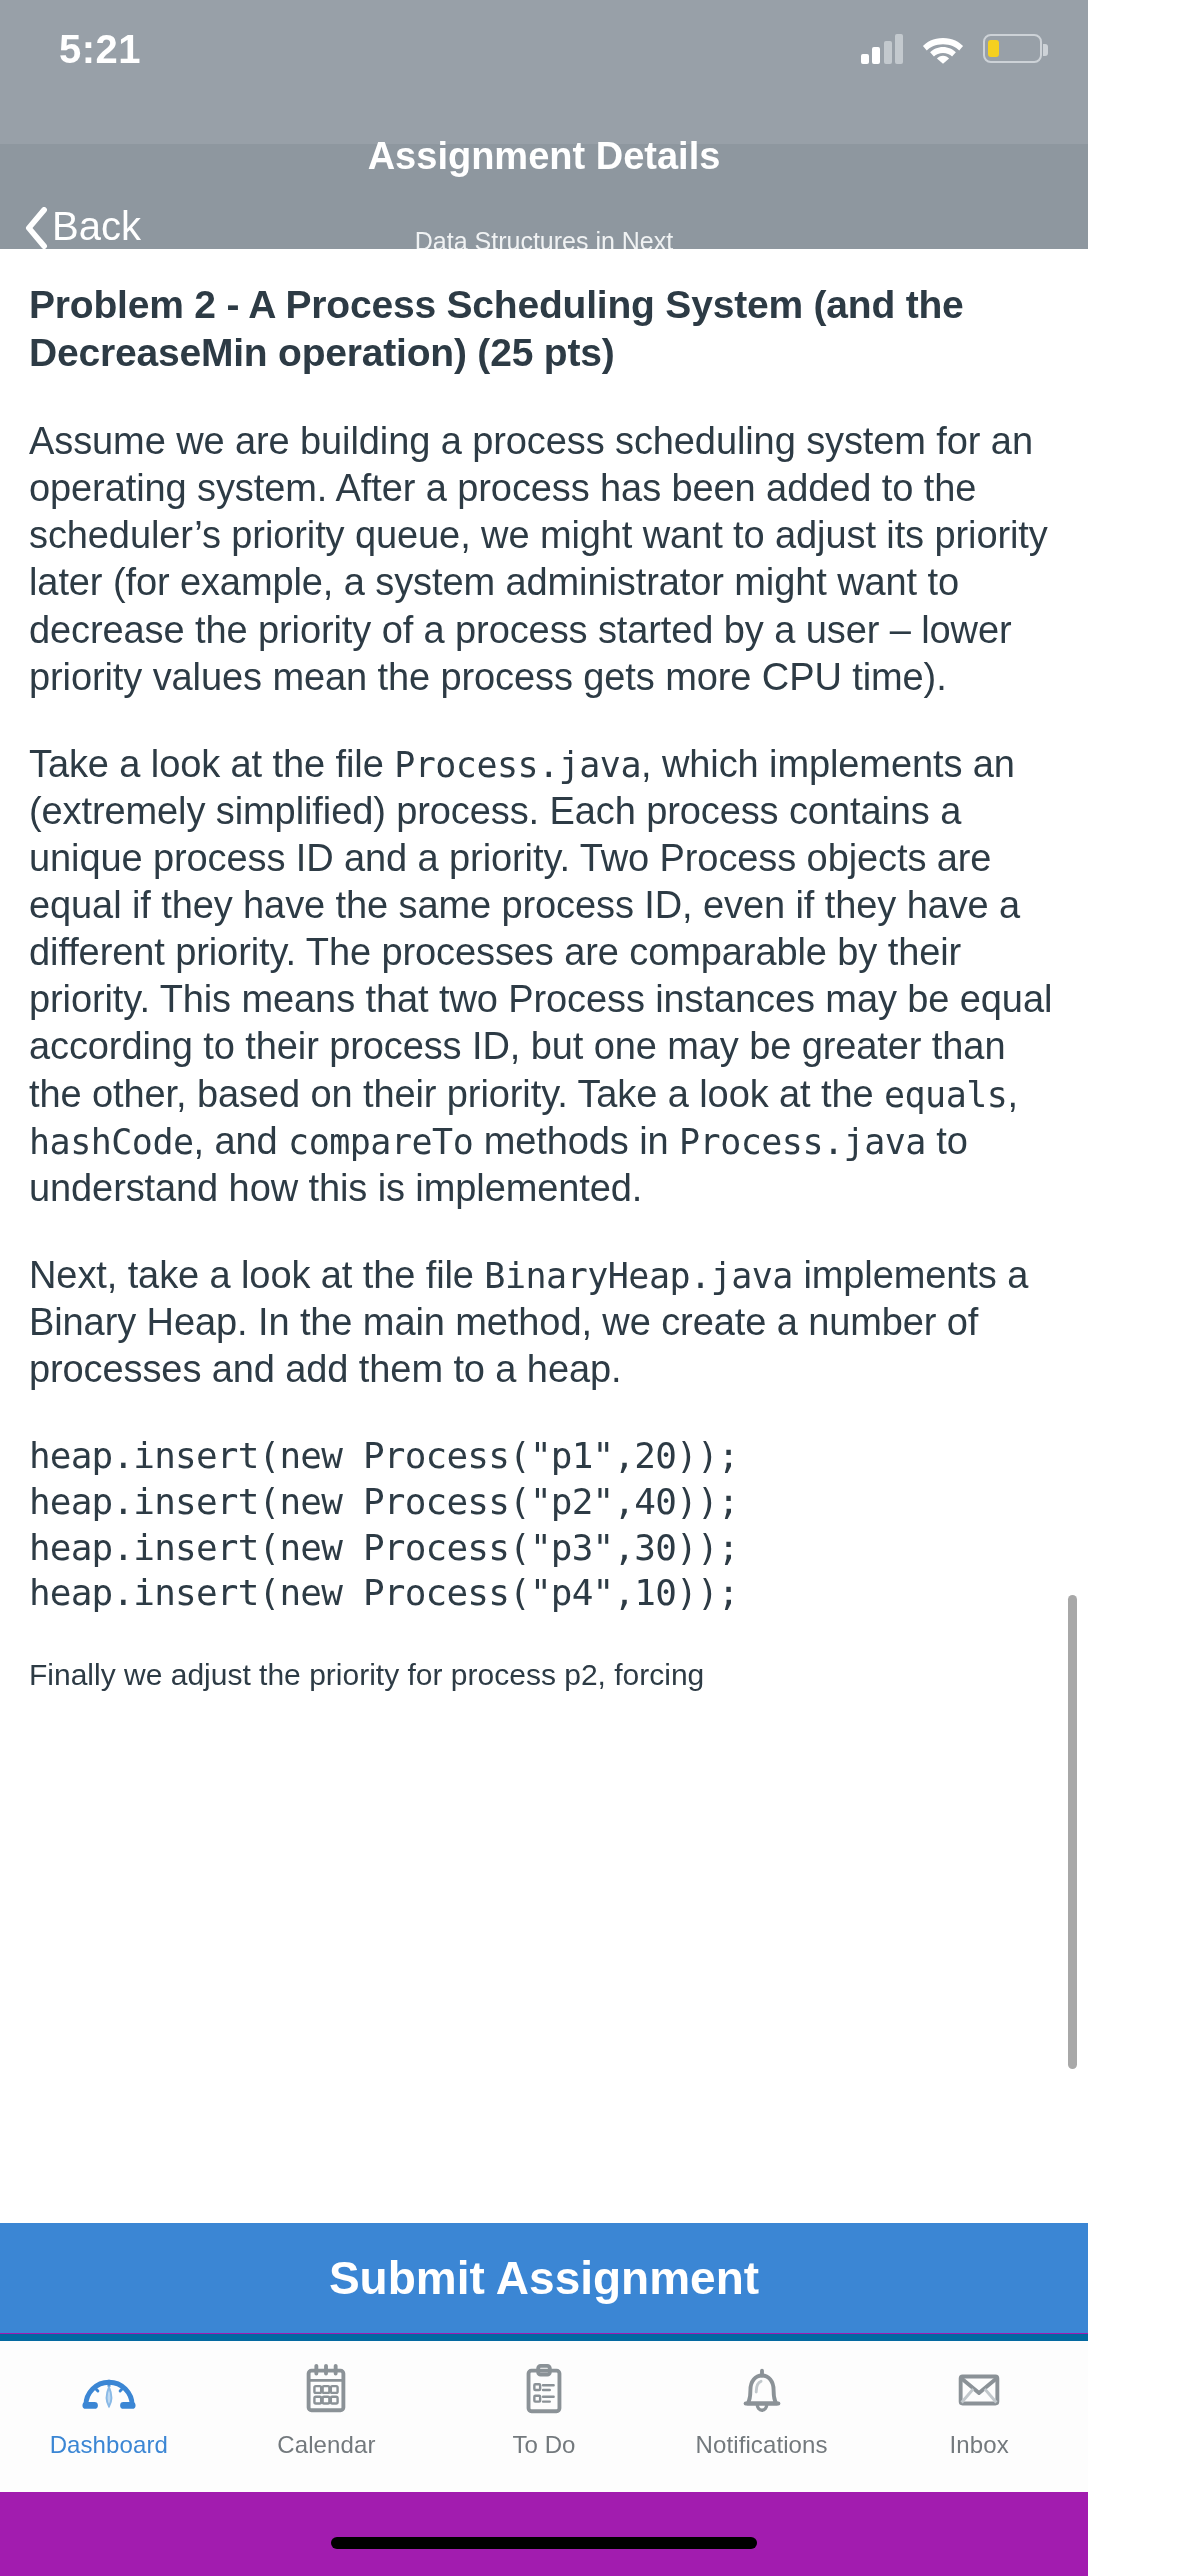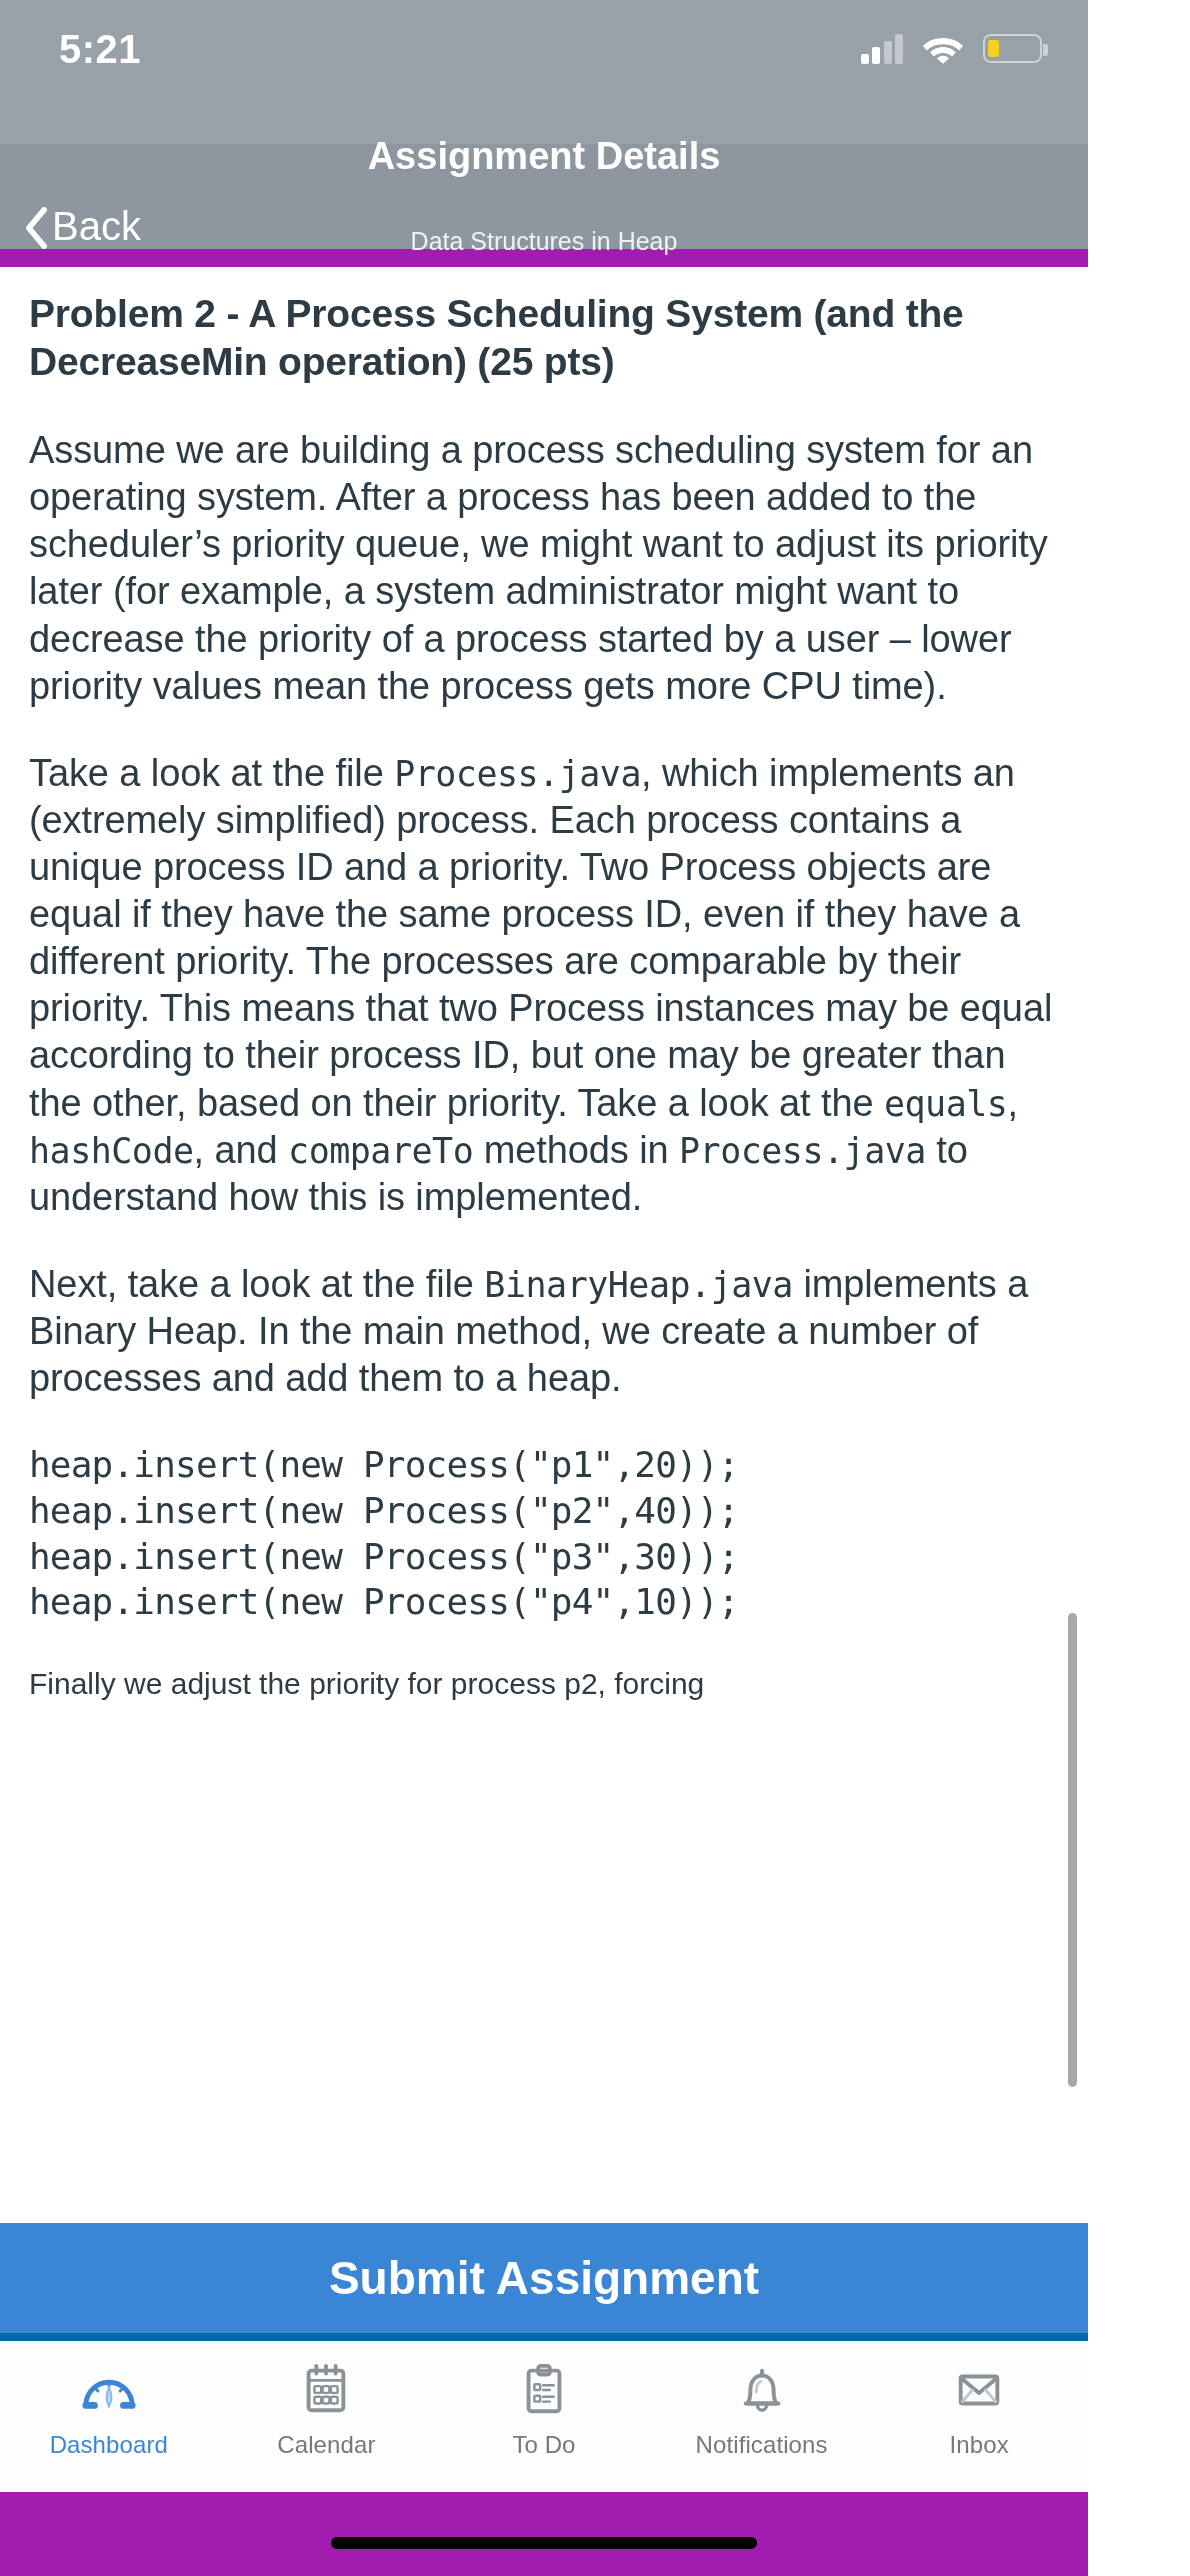--- a/index.html
+++ b/index.html
@@ -72,22 +72,21 @@
   }
   .nav-title { font-size:38px; font-weight:700; color:#ffffff; line-height:1.12; }
   .nav-sub { font-size:25px; font-weight:400; color:#f0f2f3; line-height:1.3; margin-top:1.9px; }
 
   
   .content {
     position:absolute; top:249px; left:0; right:0;
     height:1974px;
     background:#ffffff;
     overflow:hidden;
-    padding:0 29px;
-    margin-top:18px;
+    padding:9px 29px;
   }
   .content-inner { padding-top:23px; }
 
   h1.problem-title {
     font-size:39px; font-weight:700; color:#2d3b45;
     line-height:1.22; letter-spacing:-0.2px;
     margin-bottom:42px;
   }
   p.para {
     font-size:38px; font-weight:400; color:#2d3b45;
@@ -173,21 +172,21 @@
 
   <div class="navbar">
     <div class="nav-back">
       <svg class="chev" viewBox="0 0 26 44">
         <path d="M22 3 L6 22 L22 41" fill="none" stroke="#ffffff" stroke-width="6" stroke-linecap="round" stroke-linejoin="round"></path>
       </svg>
       <span class="lbl">Back</span>
     </div>
     <div class="nav-titles">
       <div class="nav-title">Assignment Details</div>
-      <div class="nav-sub">Data Structures in Heap</div>
+      <div class="nav-sub">Data Structures in Next</div>
     </div>
   </div>
 
   <div class="content">
     <div class="content-inner">
 
       <h1 class="problem-title">Problem 2 - A Process Scheduling System (and the DecreaseMin operation) (25 pts)</h1>
 
       <p class="para">Assume we are building a process scheduling system for an operating system. After a process has been added to the scheduler’s priority queue, we might want to adjust its priority later (for example, a system administrator might want to decrease the priority of a process started by a user – lower priority values mean the process gets more CPU time).</p>
 

